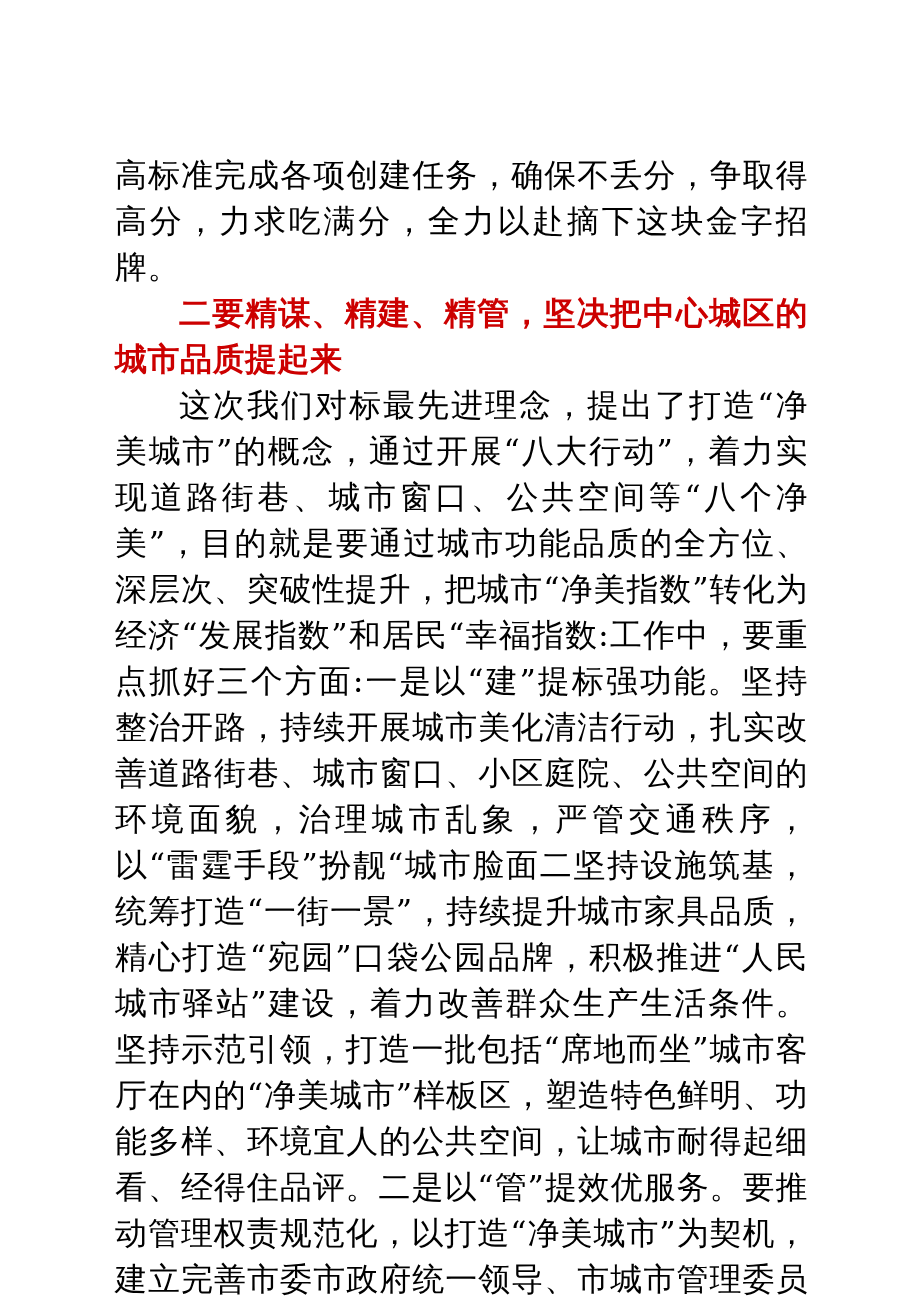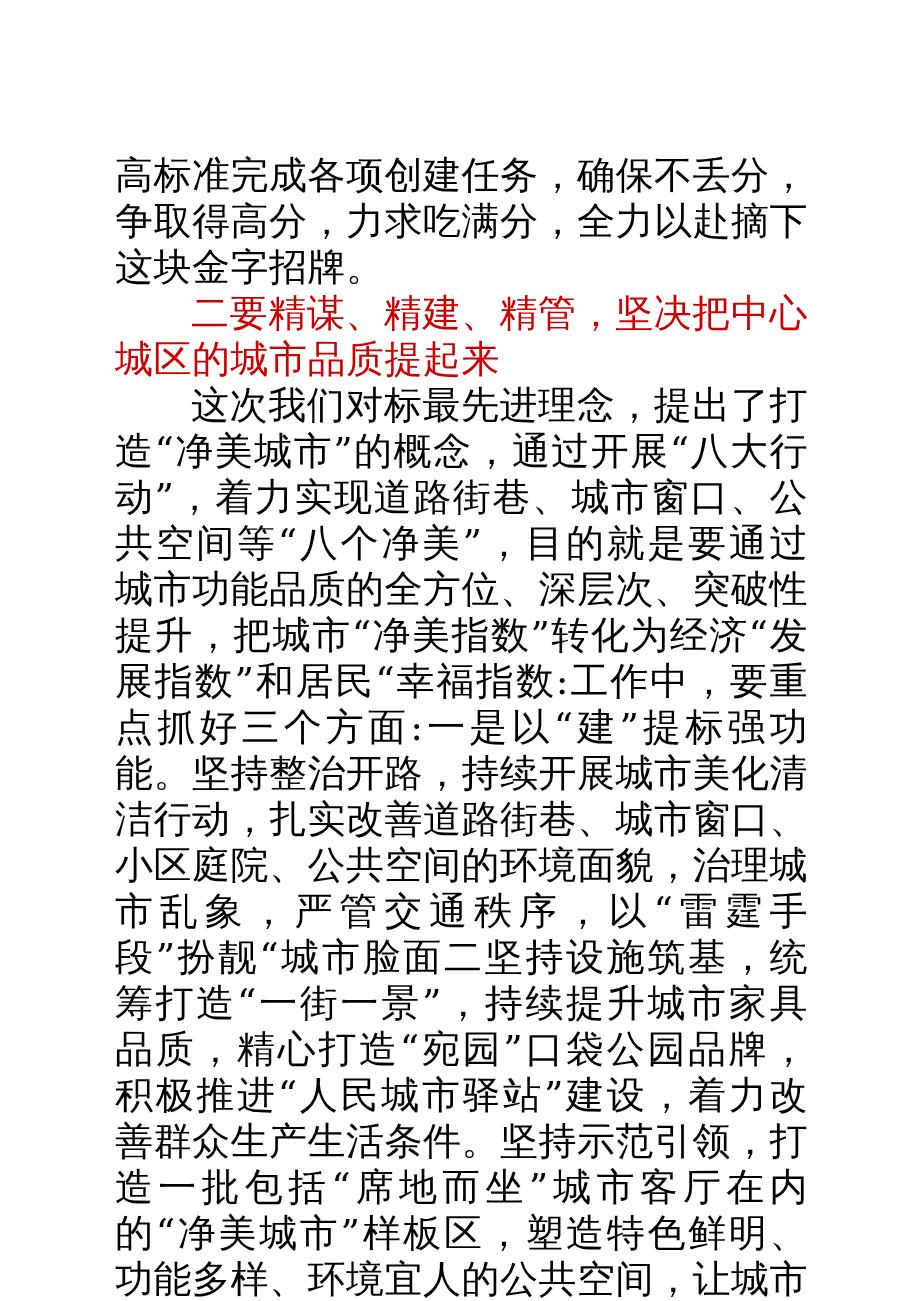--- a/index.html
+++ b/index.html
@@ -13,33 +13,33 @@
     height: 1301px;
     margin: 0 auto;
     background: #ffffff;
     box-sizing: border-box;
     padding: 152px 112px 60px 115px;
     overflow: hidden;
     font-family: "DejaVu Serif", "Liberation Serif", serif;
   }
   .para {
     margin: 0;
-    font-size: 38px;
+    font-size: 32px;
     line-height: 46px;
     color: #000000;
     text-align: justify;
     text-justify: inter-character;
     letter-spacing: 0.5px;
     word-break: break-all;
   }
   .para.indent {
     text-indent: 2em;
   }
   .para.heading {
-    font-weight: normal;
+    font-weight: bold;
     color: #cc0000;
   }
 </style>
 </head>
 <body>
 
 <div class="page">
   <p class="para">高标准完成各项创建任务，确保不丢分，争取得高分，力求吃满分，全力以赴摘下这块金字招牌。</p>
   <p class="para indent heading" style="color: rgb(204, 0, 0);">二要精谋、精建、精管，坚决把中心城区的城市品质提起来</p>
   <p class="para indent">这次我们对标最先进理念，提出了打造“净美城市”的概念，通过开展“八大行动”，着力实现道路街巷、城市窗口、公共空间等“八个净美”，目的就是要通过城市功能品质的全方位、深层次、突破性提升，把城市“净美指数”转化为经济“发展指数”和居民“幸福指数:工作中，要重点抓好三个方面:一是以“建”提标强功能。坚持整治开路，持续开展城市美化清洁行动，扎实改善道路街巷、城市窗口、小区庭院、公共空间的环境面貌，治理城市乱象，严管交通秩序，以“雷霆手段”扮靓“城市脸面二坚持设施筑基，统筹打造“一街一景”，持续提升城市家具品质，精心打造“宛园”口袋公园品牌，积极推进“人民城市驿站”建设，着力改善群众生产生活条件。坚持示范引领，打造一批包括“席地而坐”城市客厅在内的“净美城市”样板区，塑造特色鲜明、功能多样、环境宜人的公共空间，让城市耐得起细看、经得住品评。二是以“管”提效优服务。要推动管理权责规范化，以打造“净美城市”为契机，建立完善市委市政府统一领导、市城市管理委员会办公室牵头、市直各相关部门监督指导、区负总责、街道主抓、社区自治的“大城管”体系，形成统一领导、分级负责、条块结合、</p>

